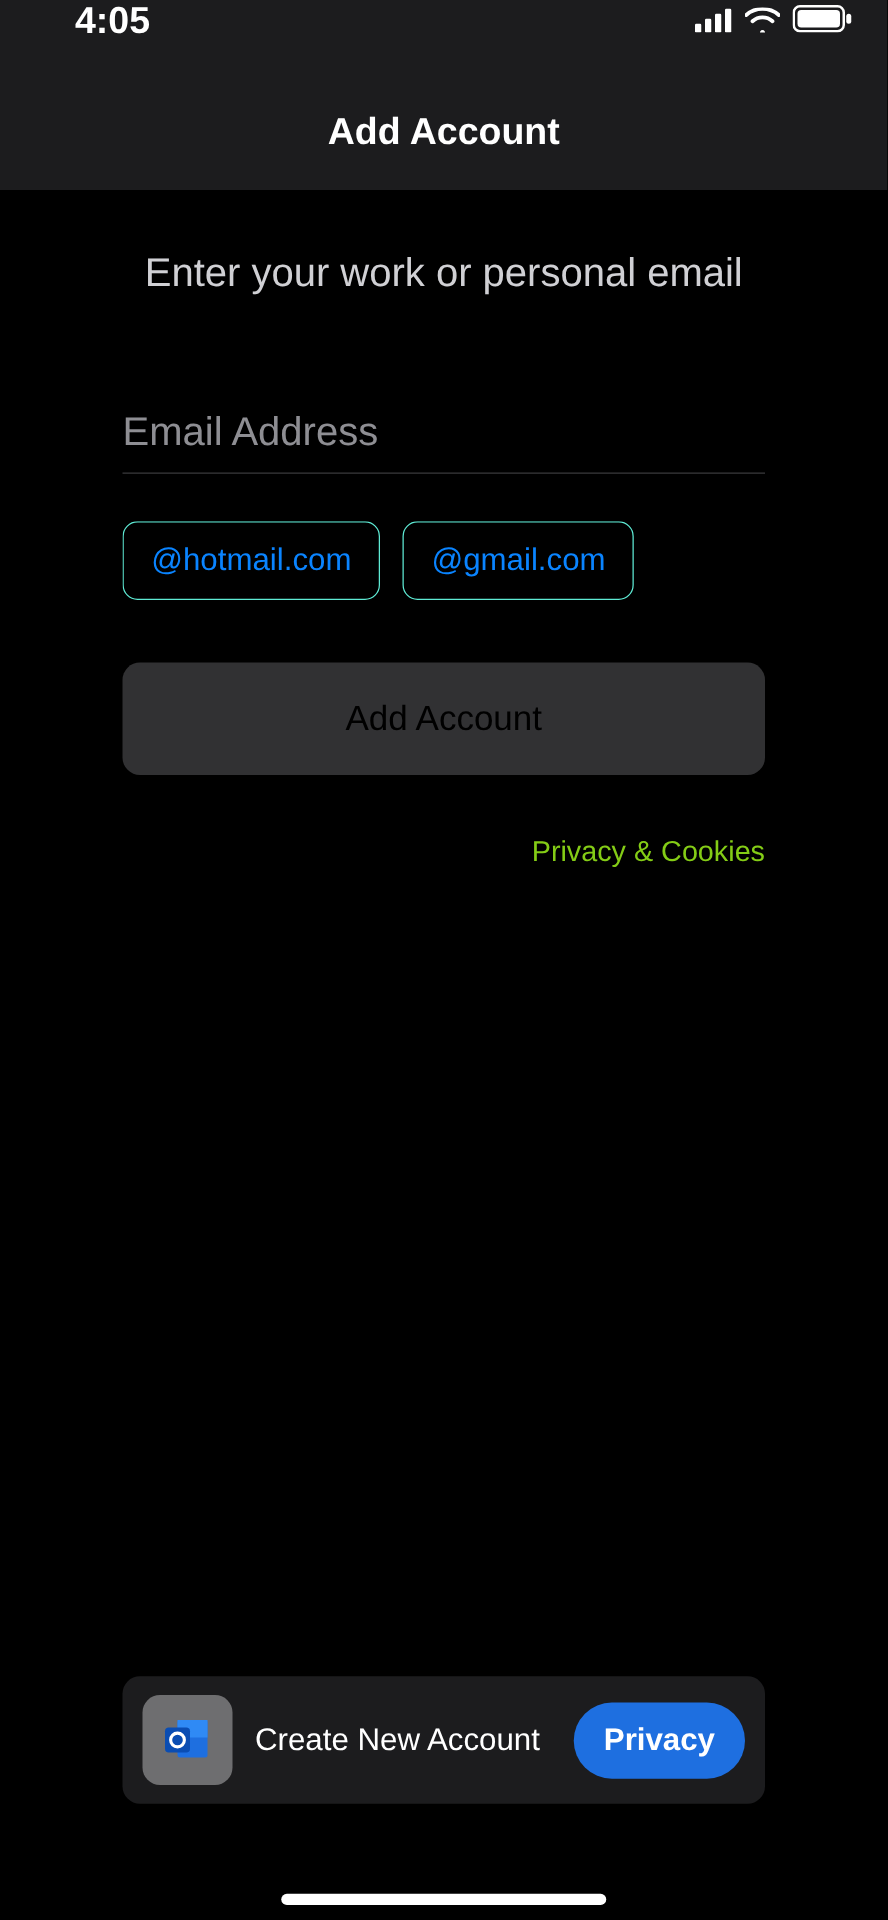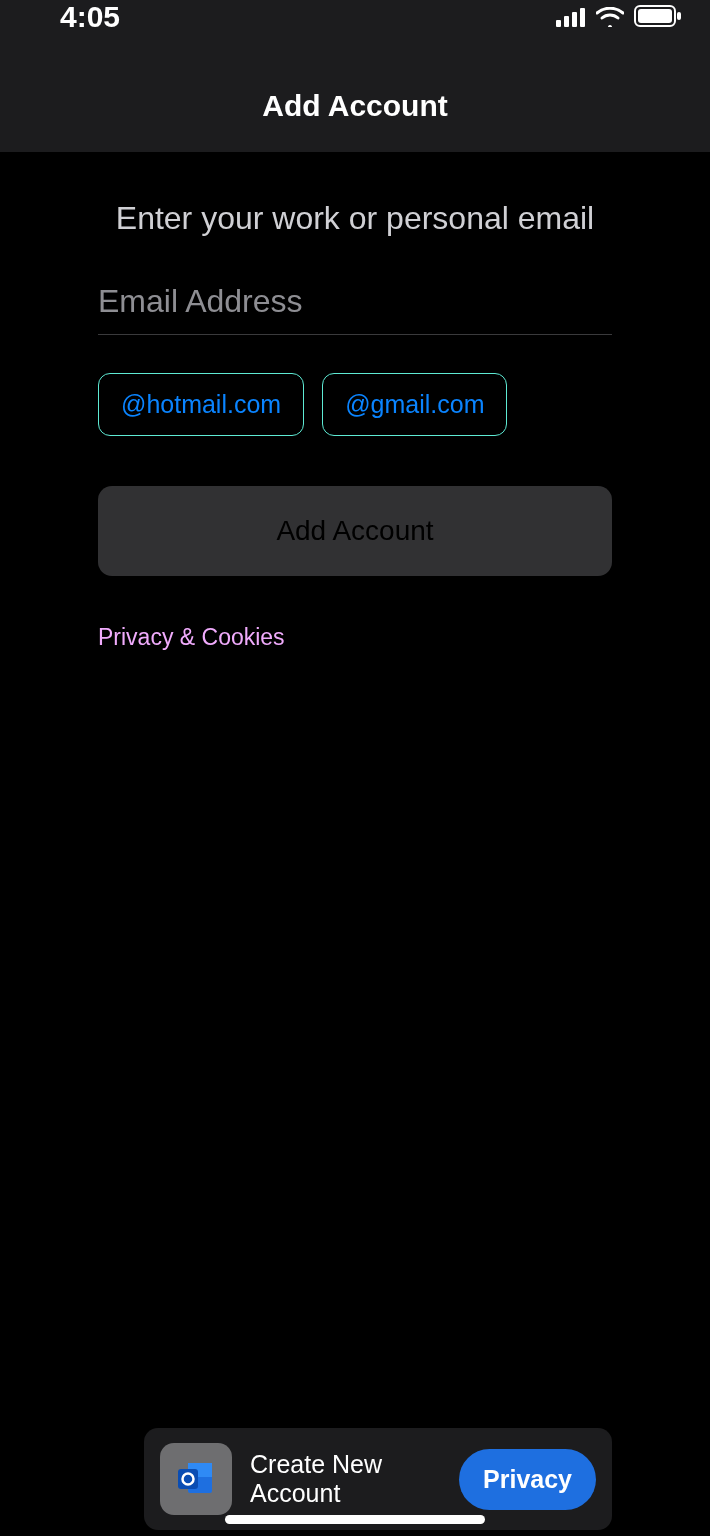--- a/index.html
+++ b/index.html
@@ -41,21 +41,21 @@
     padding: 0 98px;
   }
   .prompt {
     text-align: center;
     margin-top: 48px;
     font-size: 32px;
     font-weight: 400;
     color: #d0d0d4;
   }
   .email-wrap {
-    margin-top: 40px;
+    margin-top: 84px;
   }
   .email-input {
     width: 100%;
     border: none;
     border-bottom: 1px solid #3a3a3c;
     background: transparent;
     font-size: 32px;
     color: #fff;
     padding: 6px 0 14px 0;
     outline: none;
@@ -85,38 +85,37 @@
     border: none;
     border-radius: 14px;
     background: #3a3a3c;
     color: #000;
     font-size: 28px;
     font-weight: 500;
     opacity: 0.85;
   }
   .privacy {
     display: block;
-    text-align: left;
+    text-align: right;
     margin-top: 48px;
-    color: #f0abfc;
+    color: #84cc16;
     font-size: 23px;
     text-decoration: none;
   }
   .footer-card {
     position: absolute;
     left: 98px;
     right: 98px;
-    top: 1428px;
+    top: 1341px;
     height: 102px;
     background: #1c1c1e;
     border-radius: 14px;
     display: flex;
     align-items: center;
     padding: 0 16px;
-    margin-left: 46px;
   }
   .footer-icon {
     width: 72px;
     height: 72px;
     border-radius: 14px;
     background: #6e6e70;
     display: flex;
     align-items: center;
     justify-content: center;
     flex: 0 0 auto;

